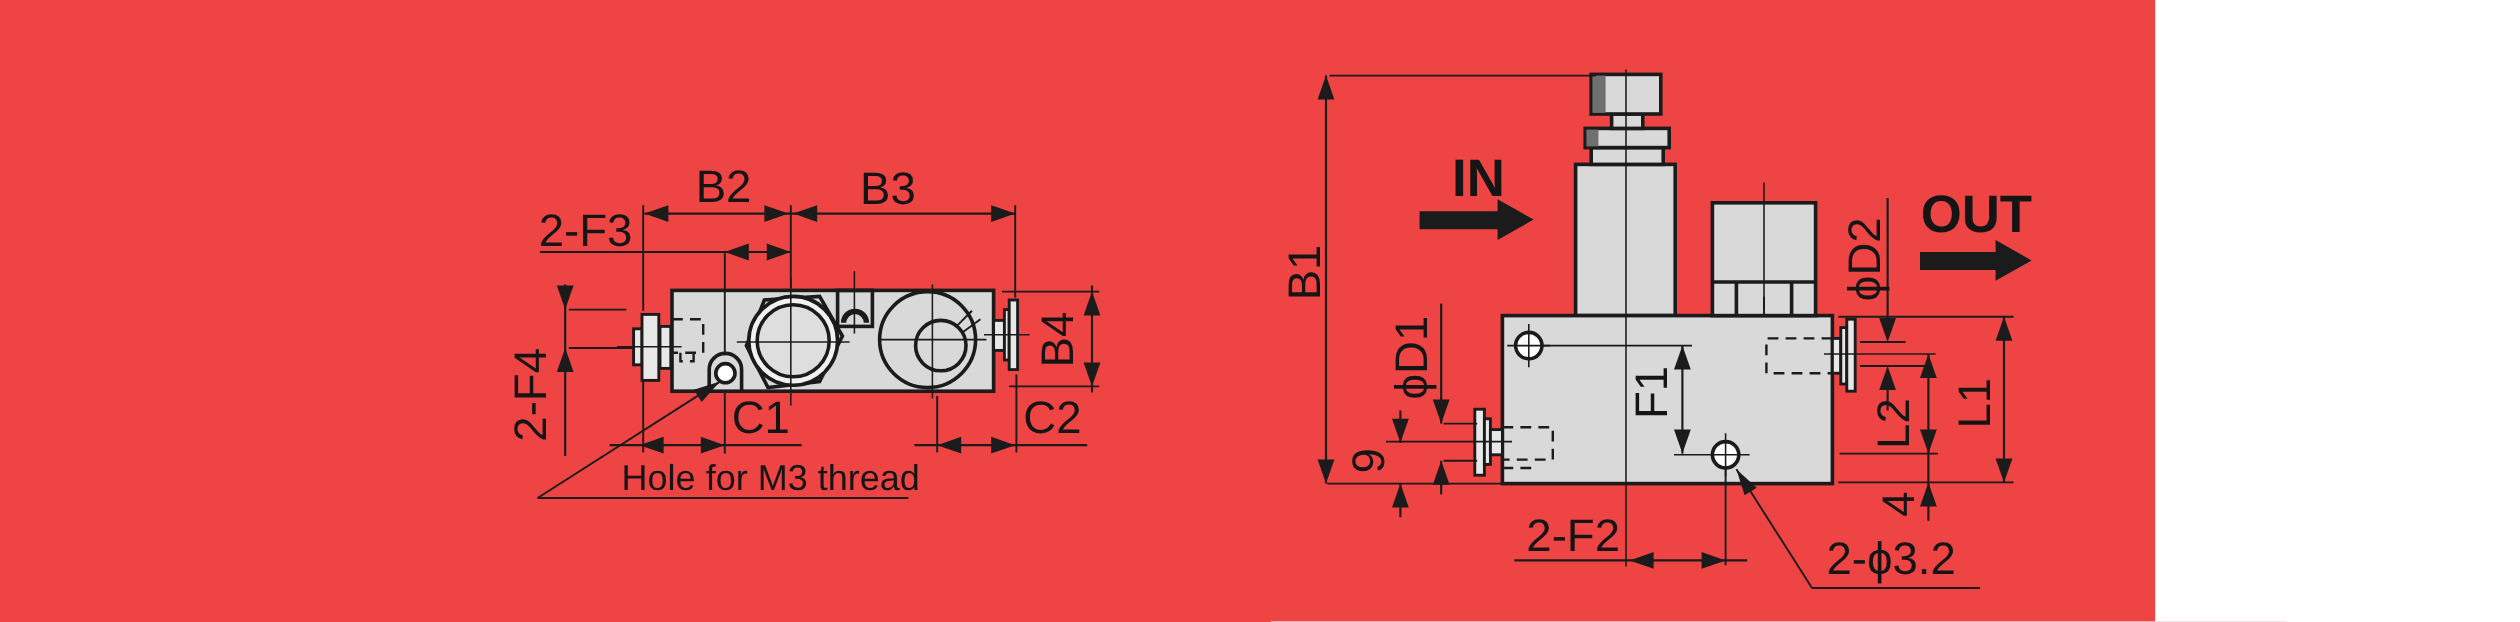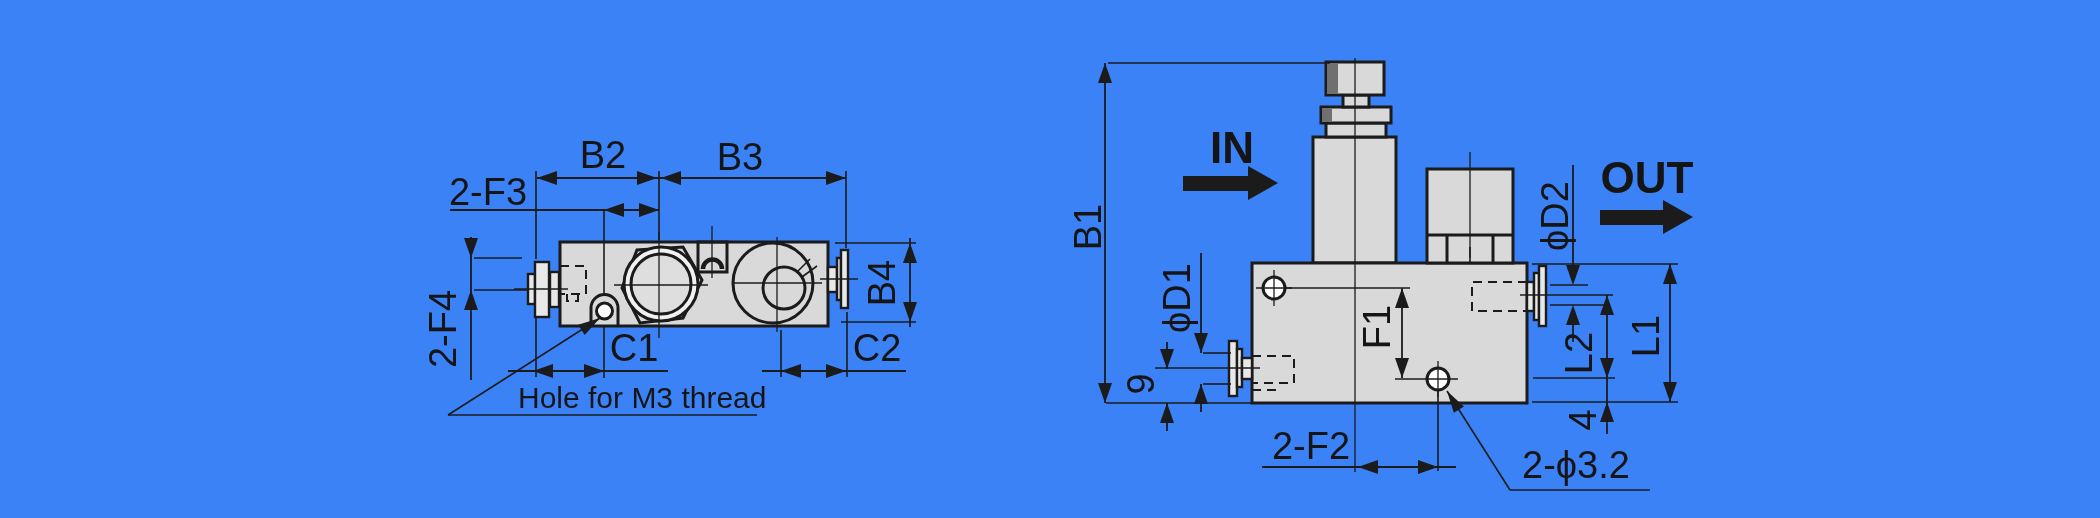--- a/index.html
+++ b/index.html
@@ -1,16 +1,16 @@
 <!DOCTYPE html>
 <html><head>
 <meta charset="utf-8">
 <style>
   html,body{margin:0;padding:0;background:#ffffff;}
-  .stage{position:relative;width:2100px;height:518px;background:#3b82f6;overflow:hidden;}
+  .stage{position:relative;width:1796px;height:518px;background:#ef4444;overflow:hidden;}
   svg{display:block;}
   text{font-family:"Liberation Sans","DejaVu Sans",sans-serif;fill:#151515;}
   .dim-label{font-size:38px;}
   .flow-label{font-size:44px;font-weight:700;}
   .note-label{font-size:30px;}
   .part{fill:#d9d9d9;stroke:#1b1b1b;stroke-width:3;}
   .part2{fill:#e8e8e8;stroke:#1b1b1b;stroke-width:2.4;}
   .outline{fill:none;stroke:#1b1b1b;stroke-width:3;}
   .thin{fill:none;stroke:#1b1b1b;stroke-width:1.6;}
   .dimline{fill:none;stroke:#1b1b1b;stroke-width:1.8;}

